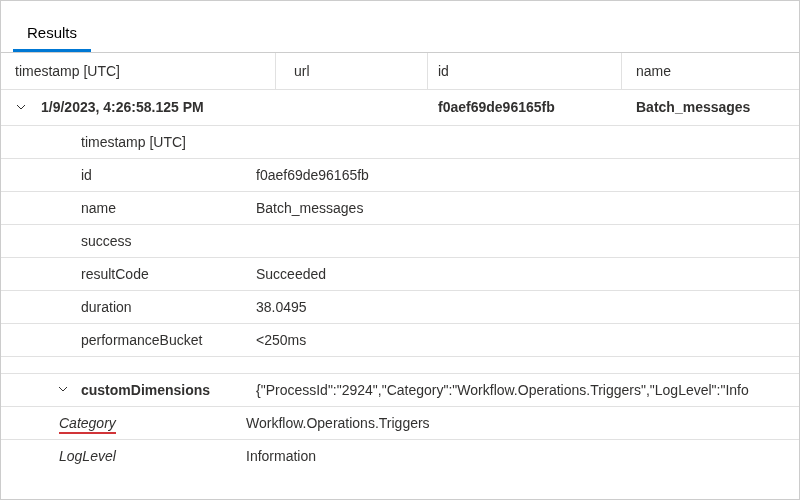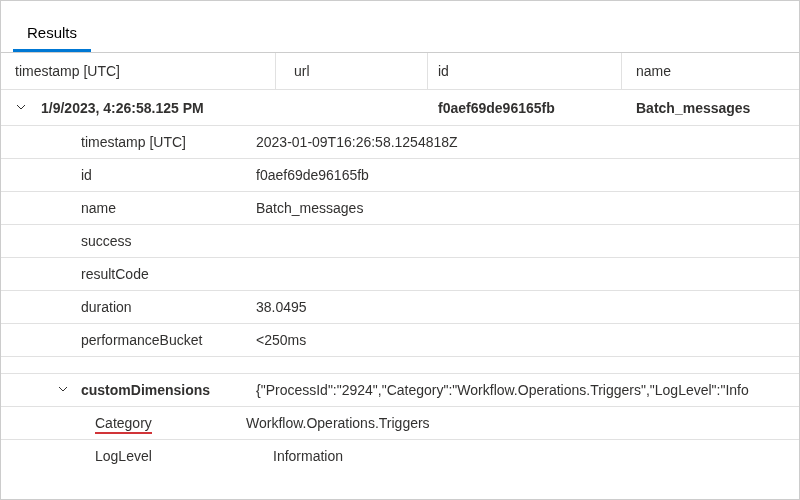--- a/index.html
+++ b/index.html
@@ -41,21 +41,21 @@
       color: #323130;
       font-size: 14px;
     }
     .header-cell:last-child { border-right: none; }
     .col-ts { width: 275px; padding-left: 14px;}
     .col-url { width: 152px; padding-left: 18px;}
     .col-id { width: 194px; padding-left: 10px;}
     .col-name { flex: 1; padding-left: 14px;}
     .summary-row {
       display: flex;
-      align-items: center;
+      align-items: flex-start;
       padding: 9px 0;
       border-bottom: 1px solid #e1e1e1;
       font-weight: 600;
     }
     .chevron {
       width: 40px;
       text-align: center;
       cursor: pointer;
       font-size: 15px;
       color: #323130;
@@ -103,28 +103,29 @@
       overflow: hidden;
     }
     .sub-row {
       display: flex;
       border-bottom: 1px solid #e1e1e1;
       padding: 8px 0;
       font-size: 14px;
     }
     .sub-label {
       width: 245px;
-      padding-left: 94px;
+      padding-left: 58px;
+      font-style: italic;
     }
     .sub-value { flex: 1; }
     .highlight .sub-label span {
       border-bottom: 2px solid #d13438;
       padding-bottom: 1px;
     }
-    .noborder { border-bottom: none; gap: 27px; }
+    .noborder { border-bottom: none; }
   </style>
 </head>
 <body>
 
 <div class="tabs">
   <div class="tab active">Results</div>
 </div>
 
 <div class="header-row">
   <div class="header-cell col-ts">timestamp [UTC]</div>
@@ -140,35 +141,35 @@
       </svg>
   </div>
   <div class="summary-ts">1/9/2023, 4:26:58.125 PM</div>
   <div class="summary-url"></div>
   <div class="summary-id">f0aef69de96165fb</div>
   <div class="summary-name">Batch_messages</div>
 </div>
 
 <div class="detail-row">
   <div class="detail-label">timestamp [UTC]</div>
-  <div class="detail-value">2023-01-09T16:26:58.1254818Z</div>
 </div>
 <div class="detail-row">
   <div class="detail-label">id</div>
   <div class="detail-value">f0aef69de96165fb</div>
 </div>
 <div class="detail-row">
   <div class="detail-label">name</div>
   <div class="detail-value">Batch_messages</div>
 </div>
 <div class="detail-row">
   <div class="detail-label">success</div>
 </div>
 <div class="detail-row">
   <div class="detail-label">resultCode</div>
+  <div class="detail-value">Succeeded</div>
 </div>
 <div class="detail-row">
   <div class="detail-label">duration</div>
   <div class="detail-value">38.0495</div>
 </div>
 <div class="detail-row">
   <div class="detail-label">performanceBucket</div>
   <div class="detail-value">&lt;250ms</div>
 </div>
 <div class="detail-row">

